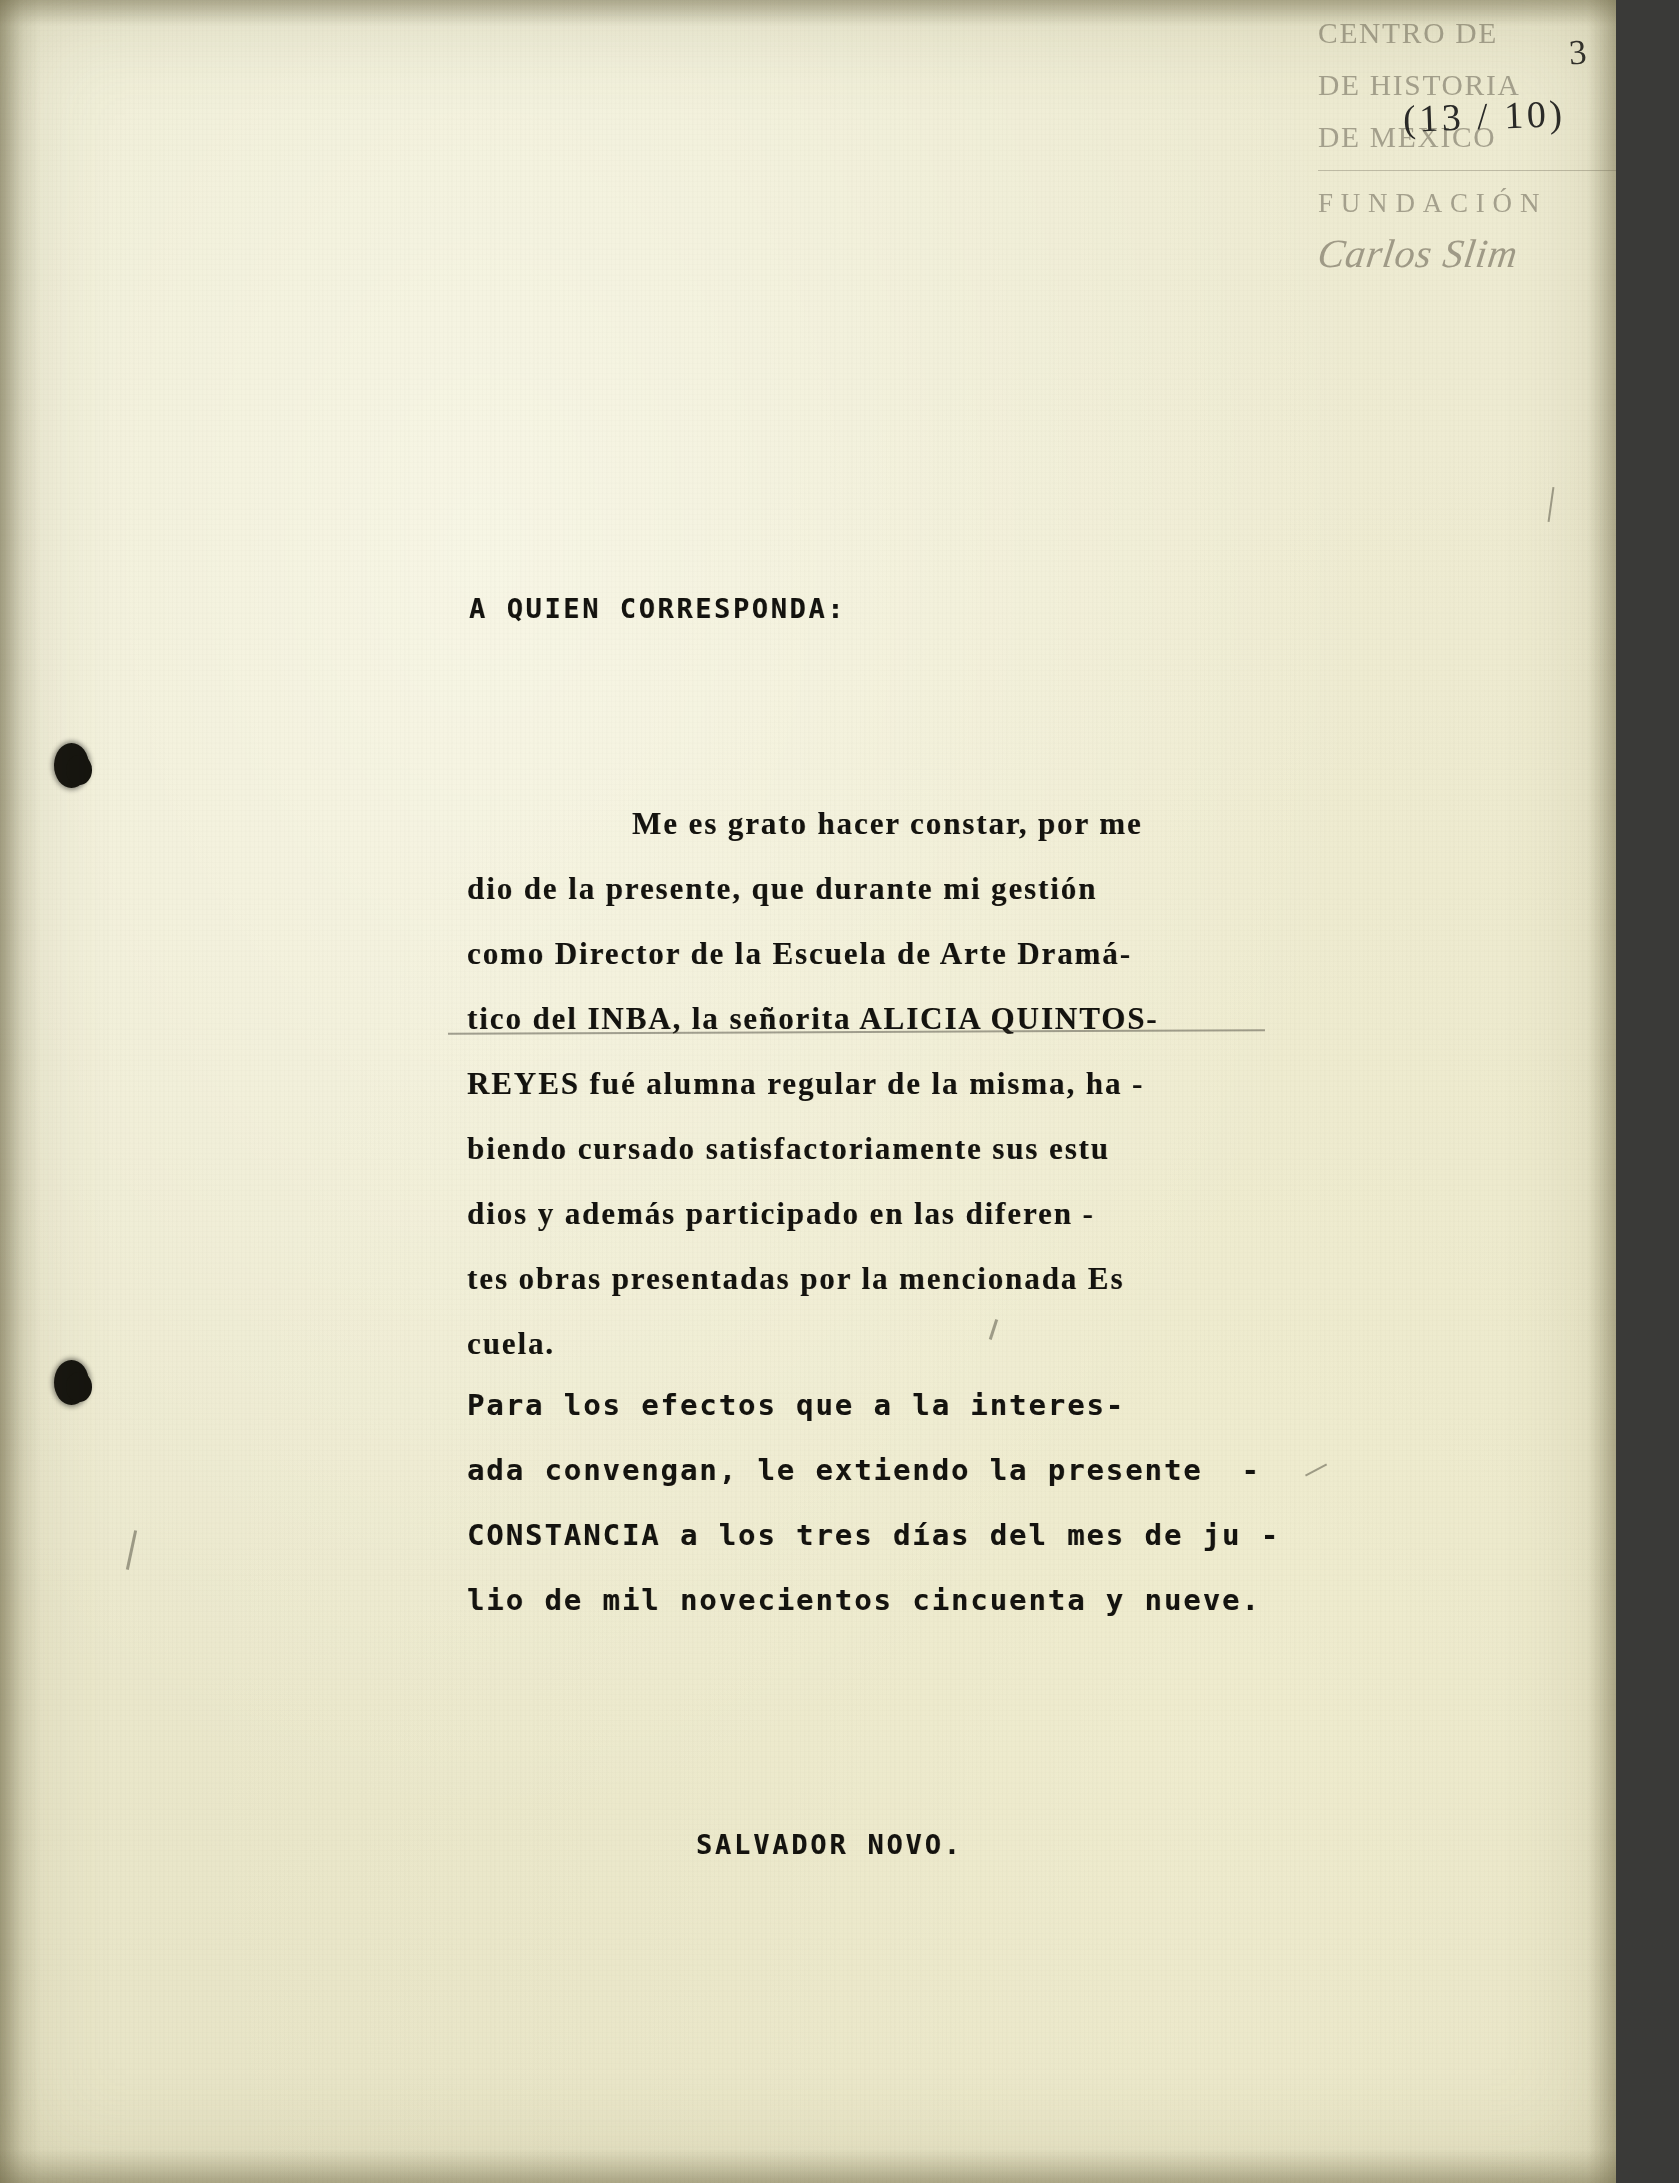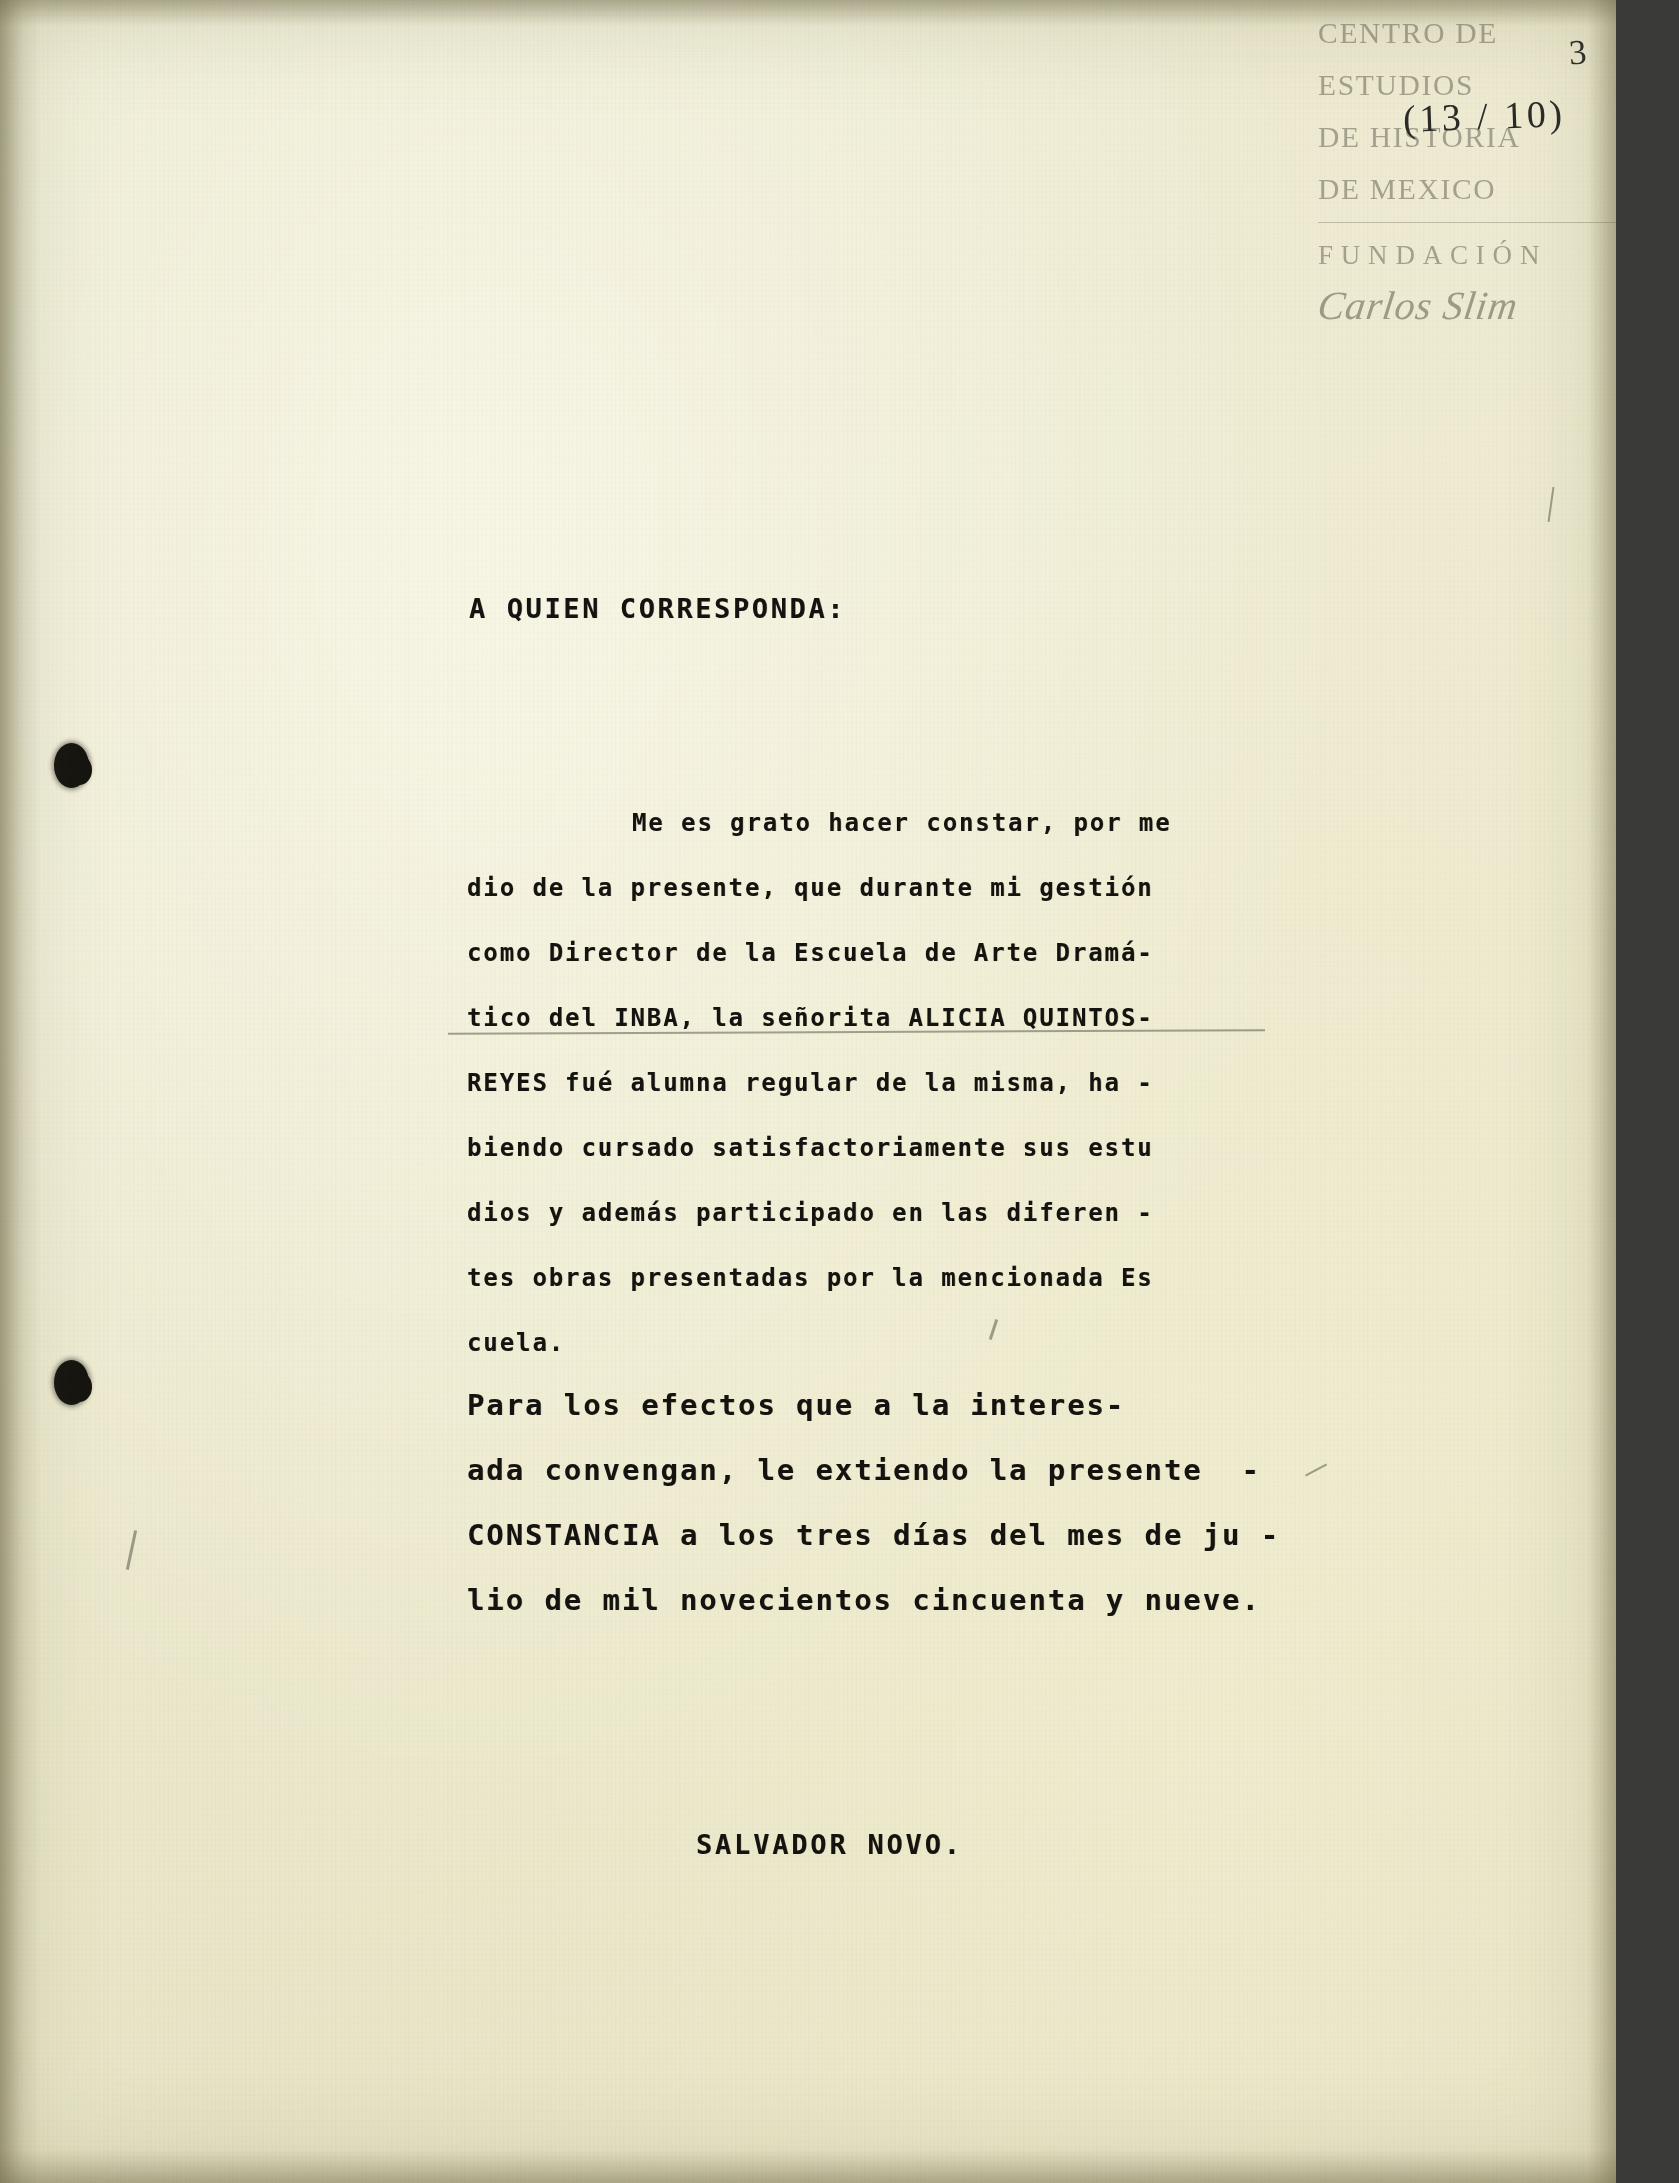--- a/index.html
+++ b/index.html
@@ -152,24 +152,25 @@
   .addressee {
     left: 461px;
     top: 593px;
     font-size: 27px;
     letter-spacing: 2.6px;
   }
   .body {
     left: 459px;
     top: 791px;
     width: 878px;
-    font-size: 24px;
+    font-size: 31px;
     line-height: 65px;
     letter-spacing: 1.9px;
     white-space: pre-wrap;
+    font-family: Liberation Serif, serif;
   }
   .body .indent { display: inline-block; width: 165px; }
   .para2 {
     left: 459px;
     top: 1373px;
     width: 878px;
     font-size: 29px;
     line-height: 65px;
     letter-spacing: 1.9px;
     white-space: pre-wrap;
@@ -210,21 +211,20 @@
   <div class="edge-top"></div>
   <div class="edge-left"></div>
   <div class="edge-right"></div>
   <div class="edge-bottom"></div>
 
   <div class="punch top"></div>
   <div class="punch bottom"></div>
 
   <div class="stamp">
     <div class="line">CENTRO DE</div>
-    <div class="line">ESTUDIOS</div>
     <div class="line">DE HISTORIA</div>
     <div class="line">DE MEXICO</div>
     <div class="rule"></div>
     <div class="foundation">FUNDACIÓN</div>
     <div class="signature">Carlos Slim</div>
   </div>
 
   <div class="folio-sup">3</div>
   <div class="folio">(13 / 10)</div>
 

